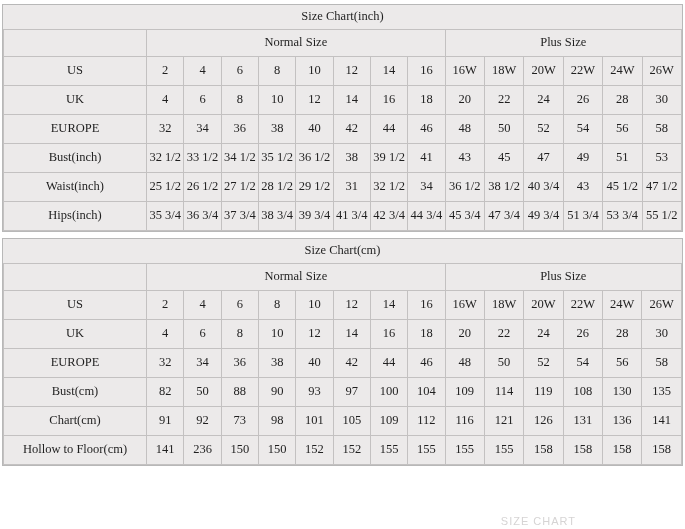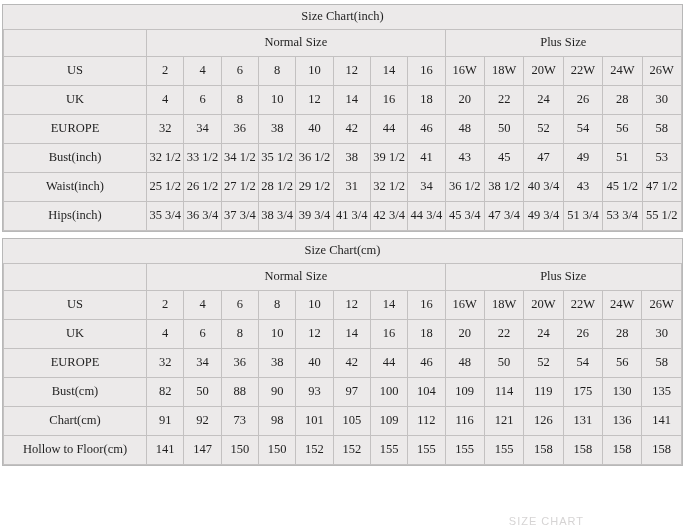--- a/index.html
+++ b/index.html
@@ -66,21 +66,21 @@
     font-size: 13.5px;
   }
   .blank-cell {
     background: #eceaea;
   }
   .small-val {
     font-size: 11.5px;
   }
   .watermark {
     position: absolute;
-    right: 13px;
+    right: 21px;
     bottom: 2px;
     font-size: 11px;
     color: #d6d4d4;
     letter-spacing: 1px;
     font-family: "Liberation Sans", sans-serif;
   }
 </style>
 </head>
 <body>
 
@@ -316,21 +316,21 @@
           <td>50</td>
           <td>88</td>
           <td>90</td>
           <td>93</td>
           <td>97</td>
           <td>100</td>
           <td>104</td>
           <td>109</td>
           <td>114</td>
           <td>119</td>
-          <td>175</td>
+          <td>108</td>
           <td>130</td>
           <td>135</td>
         </tr>
 
 
         <tr>
           <td class="rowlabel">Chart(cm)</td>
           <td>91</td>
           <td>92</td>
           <td>73</td>
@@ -343,21 +343,21 @@
           <td>121</td>
           <td>126</td>
           <td>131</td>
           <td>136</td>
           <td>141</td>
         </tr>
 
         <tr>
           <td class="rowlabel-wide">Hollow to Floor(cm)</td>
           <td>141</td>
-          <td>147</td>
+          <td>236</td>
           <td>150</td>
           <td>150</td>
           <td>152</td>
           <td>152</td>
           <td>155</td>
           <td>155</td>
           <td>155</td>
           <td>155</td>
           <td>158</td>
           <td>158</td>

